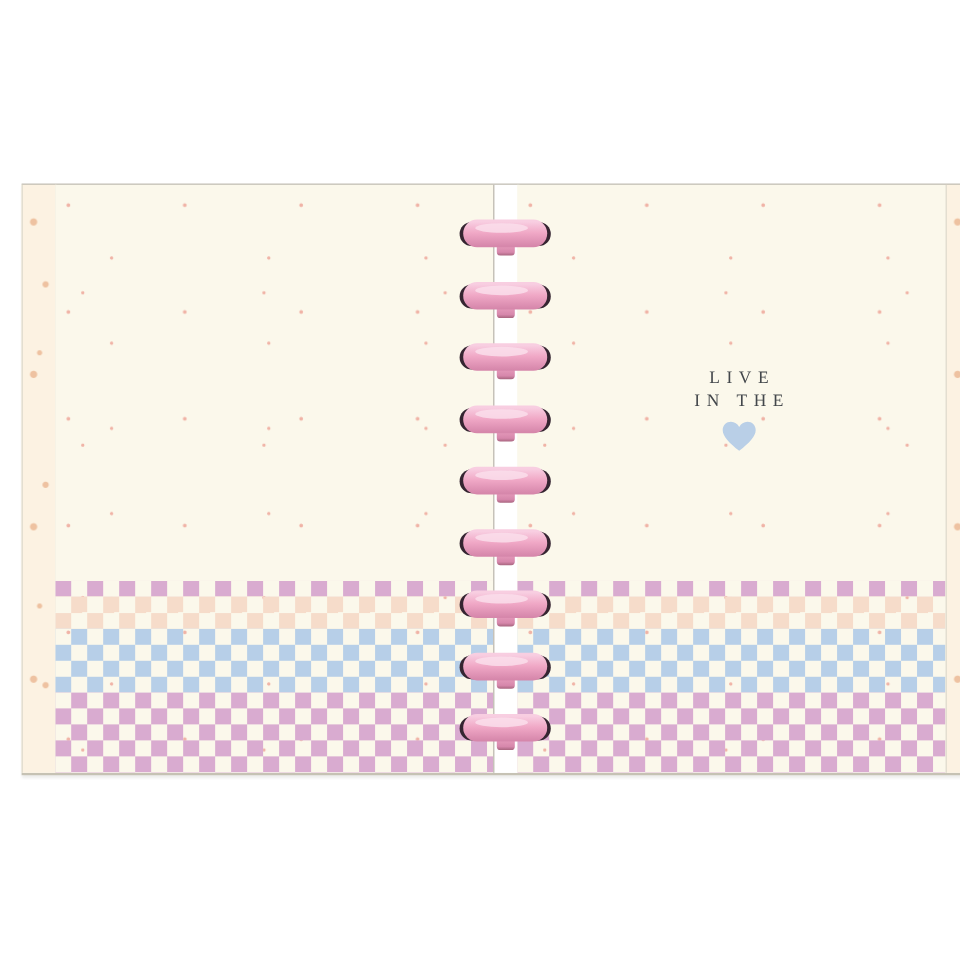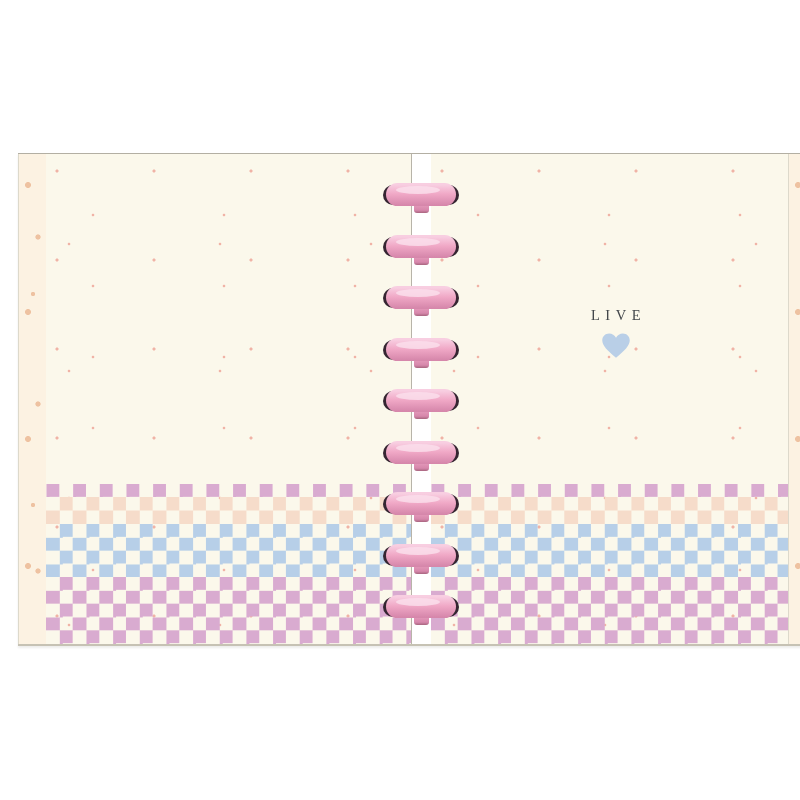--- a/index.html
+++ b/index.html
@@ -98,20 +98,21 @@
           <div class="band" style="height: 53.332px; background-image: conic-gradient(rgb(183, 207, 232) 0deg, rgb(183, 207, 232) 25%, transparent 0deg, transparent 50%, rgb(183, 207, 232) 0deg, rgb(183, 207, 232) 75%, transparent 0deg); background-size: 26.666px 26.666px; background-position: 0px 0px;"></div>
           <div class="band" style="height: 66.665px; background-image: conic-gradient(rgb(217, 171, 208) 0deg, rgb(217, 171, 208) 25%, transparent 0deg, transparent 50%, rgb(217, 171, 208) 0deg, rgb(217, 171, 208) 75%, transparent 0deg); background-size: 26.666px 26.666px; background-position: 0px 0px;"></div>
         </div>
     </div>
 
     <div class="spine"></div>
 
     <div class="page right">
       <div class="quote">
         <div class="qline">LIVE</div>
+        <div class="qline">IN THE</div>
         <svg class="heart" width="30" height="27" viewBox="0 0 24 21">
           <path id="heart-path" d="M12 20.2 C 5.2 14.8, 1 10.6, 1 6.3 C 1 3.1, 3.5 0.8, 6.5 0.8 C 8.9 0.8, 10.9 2.2, 12 4.3 C 13.1 2.2, 15.1 0.8, 17.5 0.8 C 20.5 0.8, 23 3.1, 23 6.3 C 23 10.6, 18.8 14.8, 12 20.2 Z" fill="#b9cfe7"></path>
         </svg>
       </div>
       <div class="checker" id="checker-right">
           <div class="band" style="height: 13.333px; background-image: conic-gradient(rgb(217, 171, 208) 0deg, rgb(217, 171, 208) 25%, transparent 0deg, transparent 50%, rgb(217, 171, 208) 0deg, rgb(217, 171, 208) 75%, transparent 0deg); background-size: 26.666px 26.666px; background-position: 13.333px 0px;"></div>
           <div class="band" style="height: 26.666px; background-image: conic-gradient(rgb(246, 220, 202) 0deg, rgb(246, 220, 202) 25%, transparent 0deg, transparent 50%, rgb(246, 220, 202) 0deg, rgb(246, 220, 202) 75%, transparent 0deg); background-size: 26.666px 26.666px; background-position: 0px 0px;"></div>
           <div class="band" style="height: 53.332px; background-image: conic-gradient(rgb(183, 207, 232) 0deg, rgb(183, 207, 232) 25%, transparent 0deg, transparent 50%, rgb(183, 207, 232) 0deg, rgb(183, 207, 232) 75%, transparent 0deg); background-size: 26.666px 26.666px; background-position: 0px 0px;"></div>
           <div class="band" style="height: 66.665px; background-image: conic-gradient(rgb(217, 171, 208) 0deg, rgb(217, 171, 208) 25%, transparent 0deg, transparent 50%, rgb(217, 171, 208) 0deg, rgb(217, 171, 208) 75%, transparent 0deg); background-size: 26.666px 26.666px; background-position: 0px 0px;"></div>
         </div>

